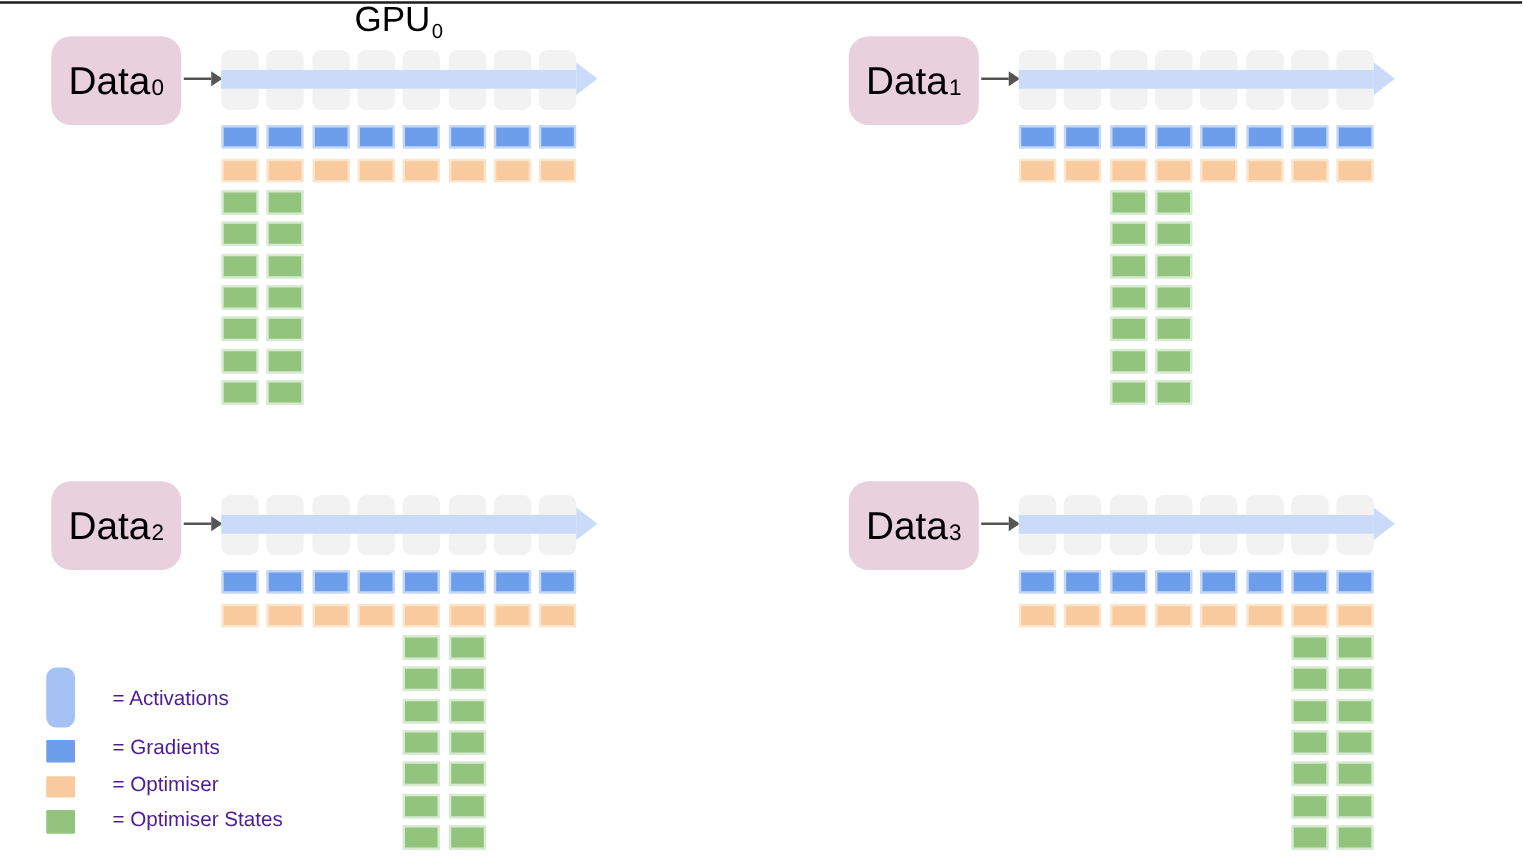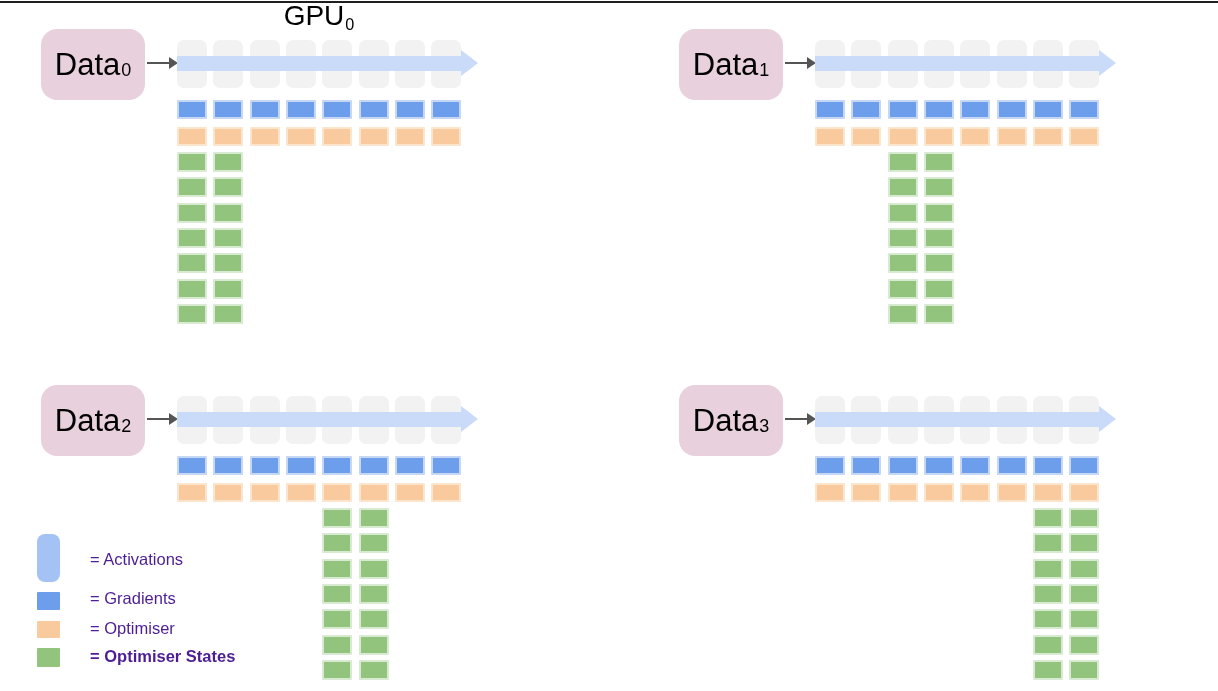--- a/index.html
+++ b/index.html
@@ -43,21 +43,21 @@
     border-left:17px solid var(--activations_arrow,#c9dbf8);
     border-top:13px solid transparent;border-bottom:13px solid transparent;
   }
 
   .legend-swatch{position:absolute;left:37px;width:23px;}
   .sw-act{top:534px;height:48px;border-radius:8px;background:var(--activations_legend,#a4c2f4);}
   .sw-param{top:592px;height:18px;background:var(--parameters,#6d9eeb);border-radius:1px;}
   .sw-grad{top:621px;height:17px;background:var(--gradients,#f8ca9d);border-radius:1px;}
   .sw-opt{top:648px;height:19px;background:var(--optimiser,#93c47d);border-radius:1px;}
   .legend-label{position:absolute;left:90px;font-size:16.5px;line-height:19px;color:#4c1d95;white-space:nowrap;}
-  .lb-0{top:550px;} .lb-1{top:589px;} .lb-2{top:619px;} .lb-3{top:647px;font-weight:bold;}
+  .lb-0{top:550px;} .lb-1{top:589px;} .lb-2{top:619px;} .lb-3{top:647px;}
 </style>
 </head>
 <body>
 
 <div class="canvas">
   <div class="top-line"></div>
 
   <section class="panel" style="left: 0px; top: 0px;">
       <div class="gpu-title"><span class="">GPU</span><span class="sub">0</span></div>
       <div class="data-box">

